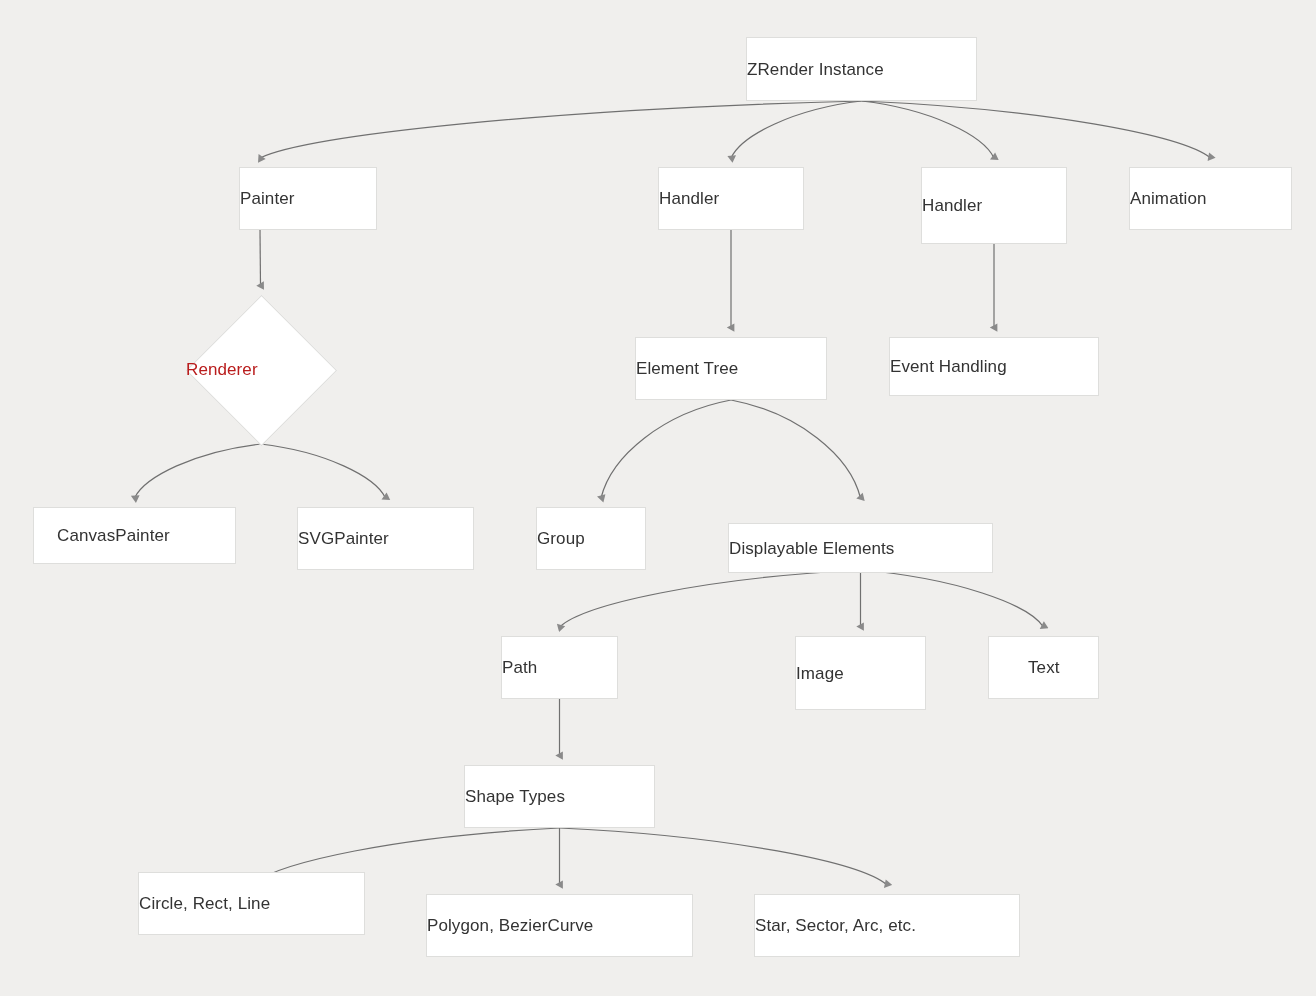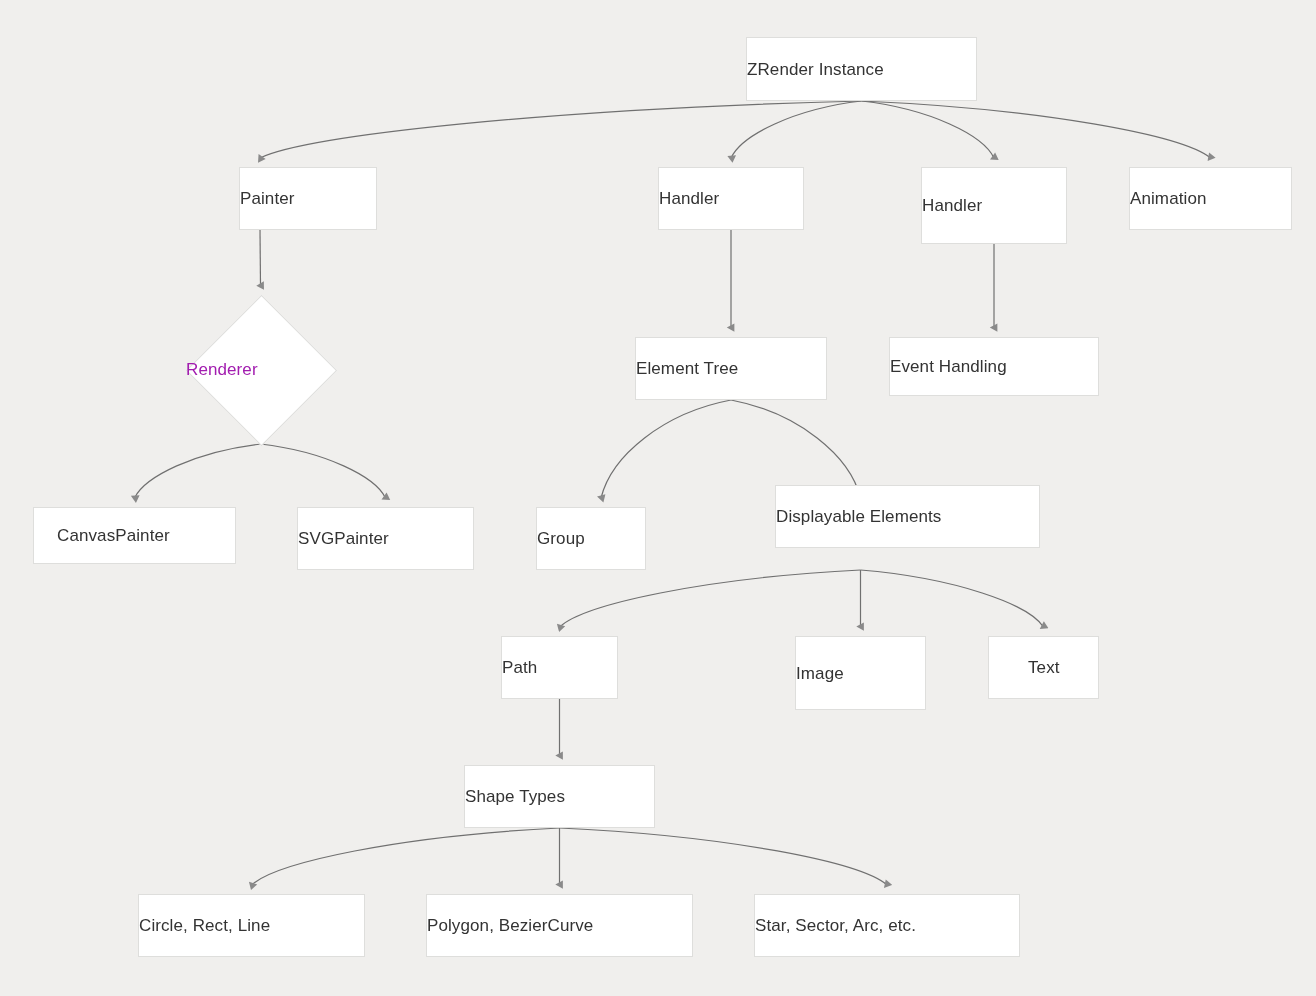--- a/index.html
+++ b/index.html
@@ -56,21 +56,21 @@
     height: 105px;
     margin-left: -52.5px;
     margin-top: -52.5px;
     background: #ffffff;
     border: 1px solid #dededc;
     transform: rotate(45deg);
   }
   .node-diamond .diamond-label {
     position: relative;
     z-index: 2;
-    color: #a21caf;
+    color: #b91c1c;
     font-size: 17px;
   }
 </style>
 </head>
 <body>
 
 <div id="diagram-root">
   <svg id="edge-layer" viewBox="0 0 1316 996" width="1316" height="996" xmlns="http://www.w3.org/2000/svg">
     <defs>
       <marker id="arrow-head" markerWidth="9" markerHeight="9" refX="5.2" refY="4.2" orient="auto" markerUnits="userSpaceOnUse">
@@ -126,36 +126,36 @@
       </div>
       <div class="node" style="left: 33px; top: 507px; width: 203px; height: 57px; padding-left: 23px;">
         <span>CanvasPainter</span>
       </div>
       <div class="node" style="left: 297px; top: 507px; width: 177px; height: 63px;">
         <span>SVGPainter</span>
       </div>
       <div class="node" style="left: 536px; top: 507px; width: 110px; height: 63px;">
         <span>Group</span>
       </div>
-      <div class="node" style="left: 728px; top: 485px; width: 265px; height: 63px; margin-left: 47px;">
+      <div class="node" style="left: 728px; top: 523px; width: 265px; height: 50px;">
         <span>Displayable Elements</span>
       </div>
       <div class="node" style="left: 501px; top: 636px; width: 117px; height: 63px;">
         <span>Path</span>
       </div>
       <div class="node" style="left: 795px; top: 636px; width: 131px; height: 74px;">
         <span>Image</span>
       </div>
       <div class="node" style="left: 988px; top: 636px; width: 111px; height: 63px; padding-left: 39px;">
         <span>Text</span>
       </div>
       <div class="node" style="left: 464px; top: 765px; width: 191px; height: 63px;">
         <span>Shape Types</span>
       </div>
-      <div class="node" style="left: 138px; top: 894px; width: 227px; height: 63px;">
+      <div class="node" style="left: 138px; top: 872px; width: 227px; height: 63px;">
         <span>Circle, Rect, Line</span>
       </div>
       <div class="node" style="left: 426px; top: 894px; width: 267px; height: 63px;">
         <span>Polygon, BezierCurve</span>
       </div>
       <div class="node" style="left: 754px; top: 894px; width: 266px; height: 63px;">
         <span>Star, Sector, Arc, etc.</span>
       </div>
     </div>
 </div>

